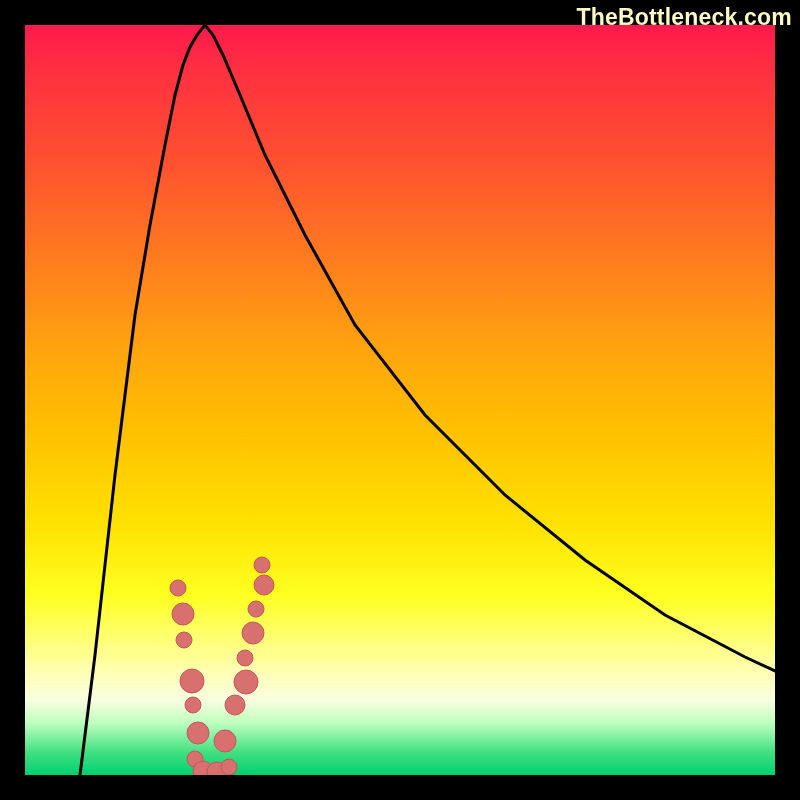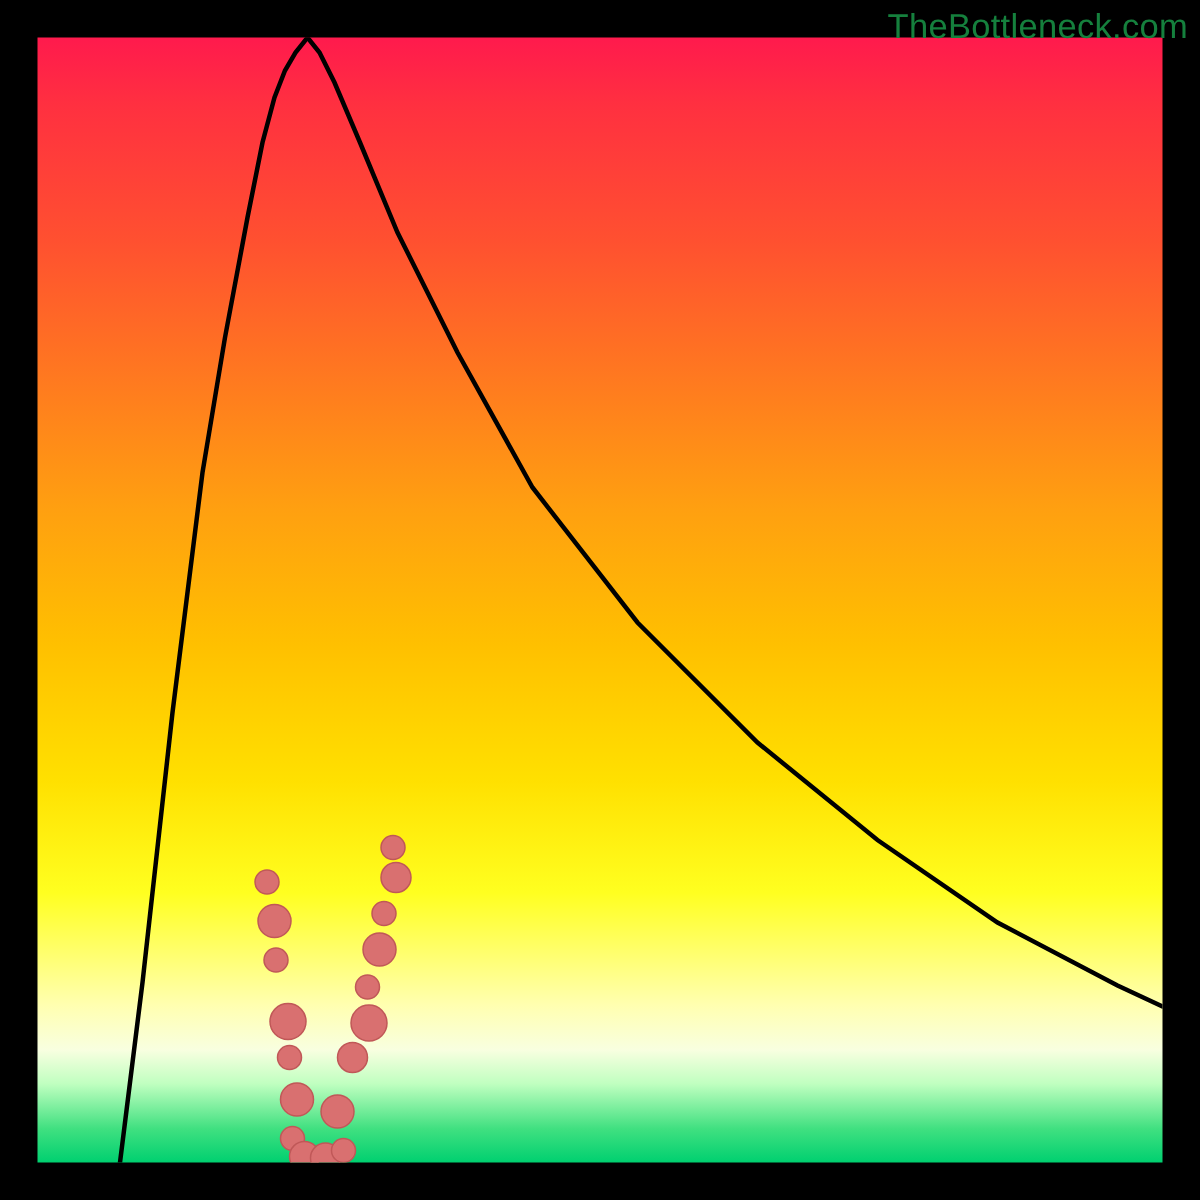--- a/index.html
+++ b/index.html
@@ -42,23 +42,23 @@
     position: absolute;
     left: 0;
     top: 0;
     width: 750px;
     height: 750px;
   }
   .watermark {
     position: absolute;
     top: 4px;
     right: 8px;
-    color: #15803d;
+    color: #fef9c3;
     font-size: 23px;
-    font-weight: 400;
+    font-weight: 700;
     letter-spacing: 0.2px;
   }
   .dot {
     fill: #d97070;
     stroke: #c05858;
     stroke-width: 1;
   }
 </style>
 </head>
 <body>

